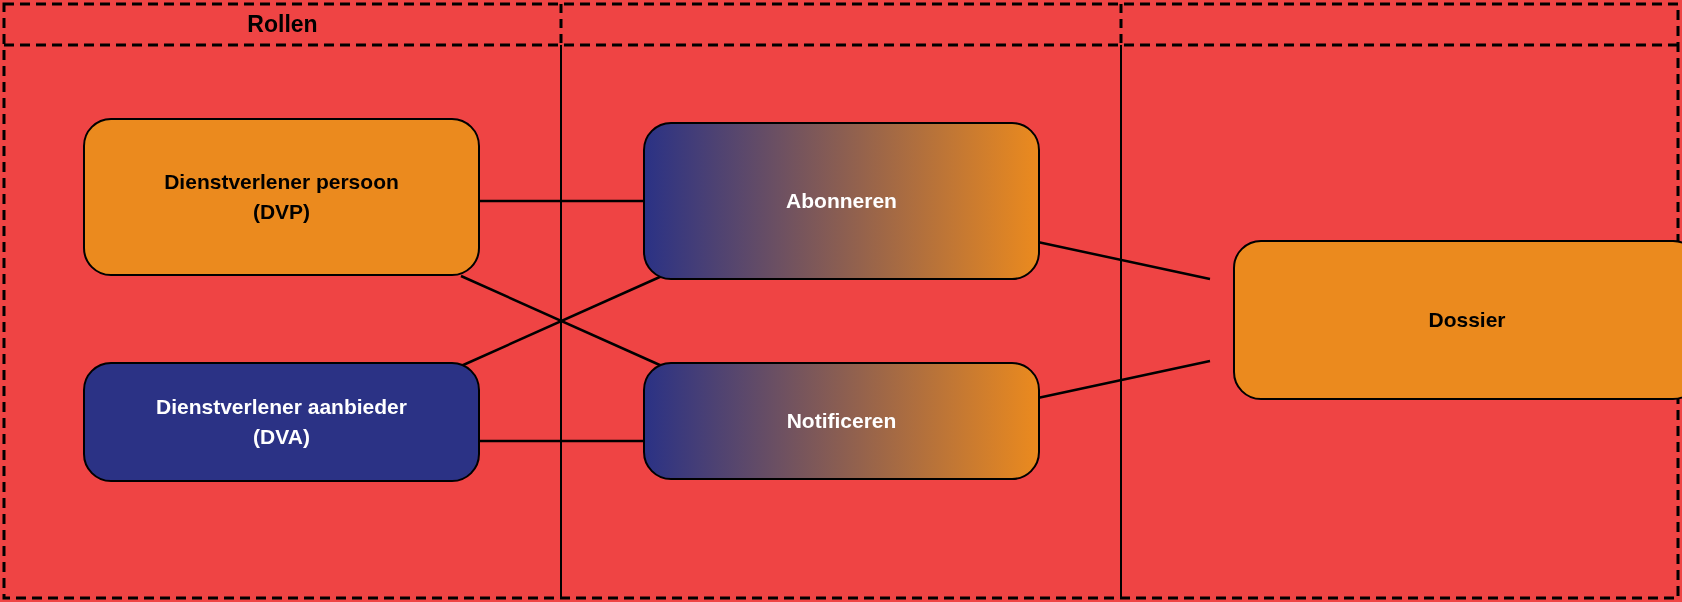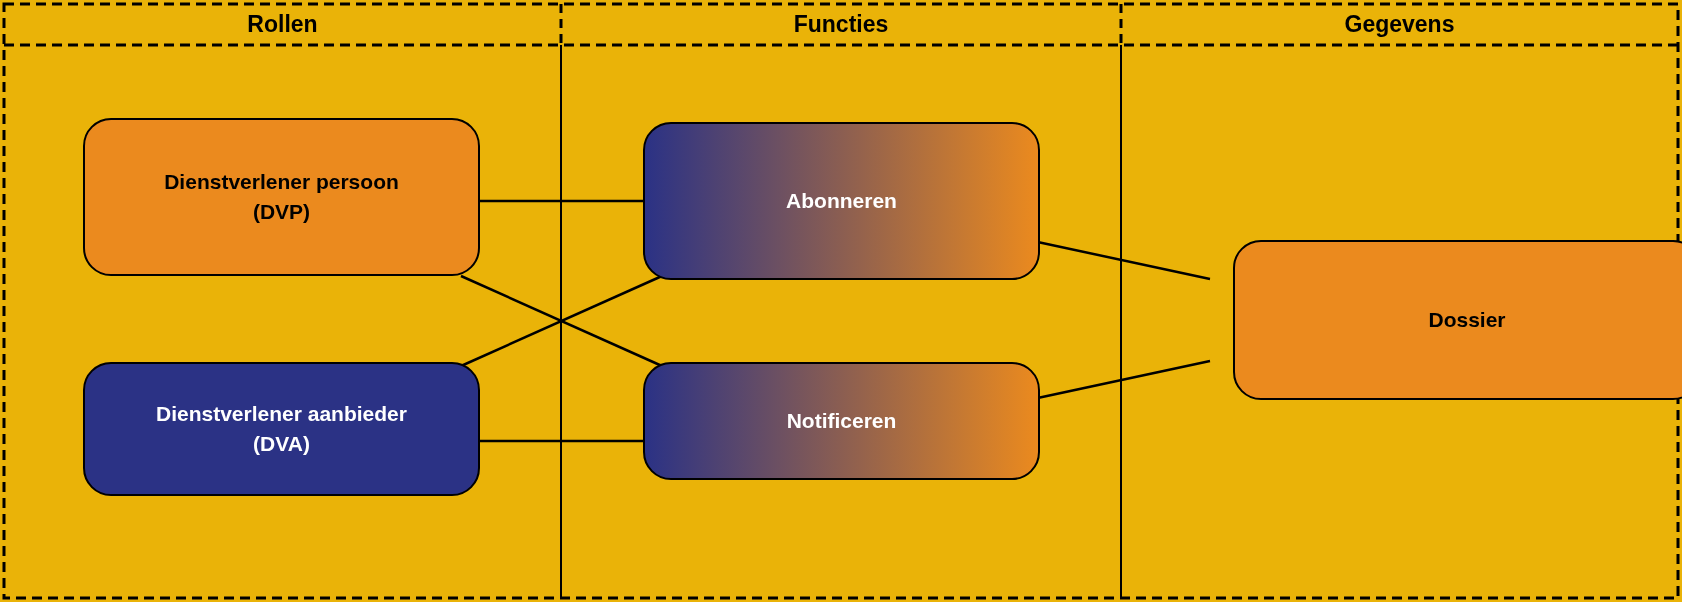--- a/index.html
+++ b/index.html
@@ -5,21 +5,21 @@
   html, body {
     margin: 0;
     padding: 0;
     background: #ffffff;
     font-family: "Liberation Sans", sans-serif;
   }
   .canvas {
     position: relative;
     width: 1682px;
     height: 602px;
-    background: #eab308;
+    background: #ef4444;
     overflow: hidden;
   }
   svg.lines {
     position: absolute;
     left: 0;
     top: 0;
     width: 1682px;
     height: 602px;
   }
   .header-cell {
@@ -49,21 +49,21 @@
     font-size: 21px;
     font-weight: bold;
     line-height: 30px;
   }
   .node-dvp {
     left: 83px; top: 118px; width: 397px; height: 158px;
     background: var(--orange, #EB8A1E);
     color: #000000;
   }
   .node-dva {
-    left: 83px; top: 362px; width: 397px; height: 134px;
+    left: 83px; top: 362px; width: 397px; height: 120px;
     background: var(--blue, #2B3285);
     color: #ffffff;
   }
   .node-abonneren {
     left: 643px; top: 122px; width: 397px; height: 158px;
     background: linear-gradient(to right, var(--blue, #2B3285), var(--orange, #EB8A1E));
     color: #ffffff;
   }
   .node-notificeren {
     left: 643px; top: 362px; width: 397px; height: 118px;
@@ -98,26 +98,20 @@
     <line x1="475" y1="441" x2="650" y2="441" stroke="#000000" stroke-width="2.5"></line>
     <line x1="461" y1="276" x2="662" y2="366" stroke="#000000" stroke-width="2.5"></line>
     <line x1="461" y1="366" x2="662" y2="276" stroke="#000000" stroke-width="2.5"></line>
     <line x1="1033" y1="241" x2="1210" y2="279" stroke="#000000" stroke-width="2.5"></line>
     <line x1="1033" y1="399" x2="1210" y2="361" stroke="#000000" stroke-width="2.5"></line>
   </svg>
 
   <div class="header-cell hc1">
     <span>Rollen</span>
   </div>
-  <div class="header-cell hc2">
-    <span>Functies</span>
-  </div>
-  <div class="header-cell hc3">
-    <span>Gegevens</span>
-  </div>
 
   <div class="node node-dvp">
     <span>Dienstverlener persoon</span>
     <span>(DVP)</span>
   </div>
 
   <div class="node node-dva">
     <span>Dienstverlener aanbieder</span>
     <span>(DVA)</span>
   </div>

